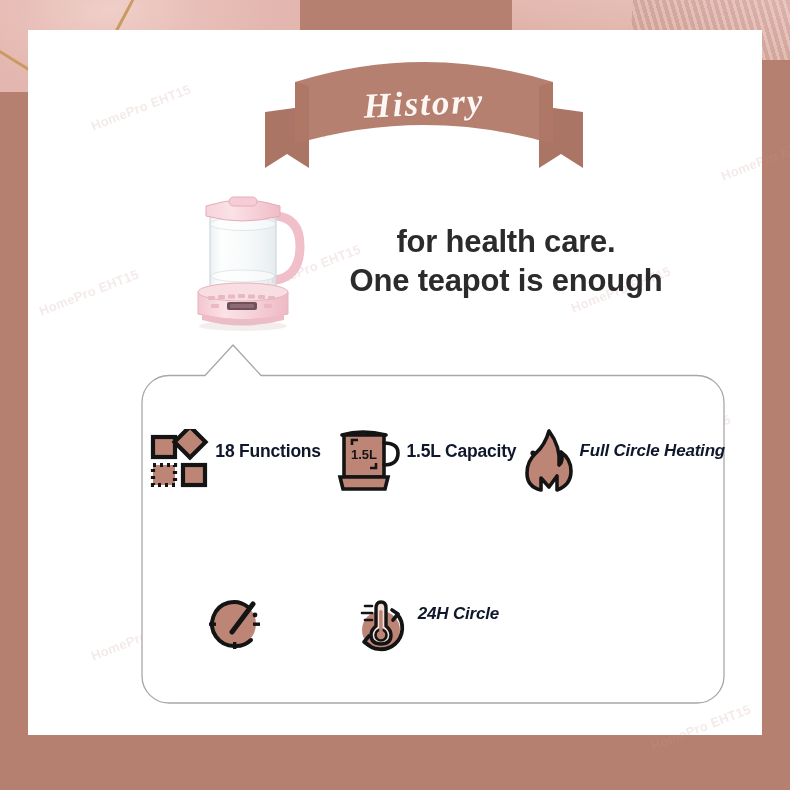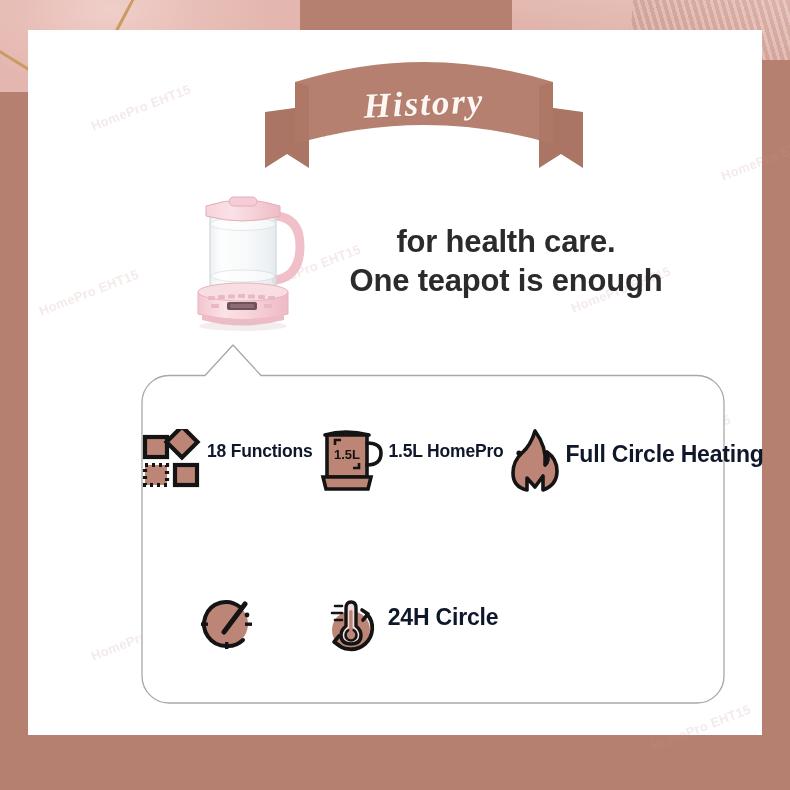--- a/index.html
+++ b/index.html
@@ -96,21 +96,21 @@
     grid-template-columns:repeat(3,1fr);
     grid-template-rows:repeat(2,1fr);
     align-items:center;
   }
   .feature { display:flex; flex-direction:row; align-items:flex-start; justify-content:center; }
   .feature .glyph { height:70px; display:flex; align-items:center; justify-content:center; }
   .feature .flabel {
     margin-top:16px; font-size:17.5px; font-weight:700; color:#0f172a;
     white-space:nowrap; letter-spacing:-.2px;
   }
-  .row2 .flabel { font-size:23px; }
+  .row2 .flabel { font-size:17px;font-style:italic; }
 </style>
 </head>
 <body>
 
 <div id="frame">
   <div id="deco-top-left">
     <div class="gold1"></div>
     <div class="gold2"></div>
   </div>
   <div id="deco-top-right"></div>
@@ -247,21 +247,21 @@
 
             <path d="M54 16 q14 0 14 10 q0 12 -14 12" fill="none" stroke="#141414" stroke-width="3.6" stroke-linecap="round"></path>
 
             <path d="M10 50 L58 50 L55 62 L13 62 Z" fill="#bd8575" stroke="#141414" stroke-width="3.6"></path>
 
             <path d="M22 18 l0 -5 l6 0" fill="none" stroke="#141414" stroke-width="2.6"></path>
             <path d="M46 36 l0 5 l-6 0" fill="none" stroke="#141414" stroke-width="2.6"></path>
             <text x="34" y="32" text-anchor="middle" font-family="Liberation Sans, sans-serif" font-size="13" font-weight="700" fill="#141414">1.5L</text>
           </svg>
         </div>
-        <div class="flabel">1.5L HomePro</div>
+        <div class="flabel">1.5L Capacity</div>
       </div>
 
       <div class="feature row2">
         <div class="glyph">
           <svg width="62" height="66" viewBox="0 0 62 66">
             <path d="M31 4 q-4 14 -13 22 q-9 8 -9 20 q0 14 14 17 l0 -12 l8 9 l8 -11 l0 14 q14 -5 14 -19
                      q0 -12 -10 -19 q3 9 -2 13 q2 -18 -10 -34 Z" fill="#bd8575" stroke="#141414" stroke-width="3.6" stroke-linejoin="round"></path>
             <circle cx="15" cy="26" r="2.6" fill="#141414"></circle>
           </svg>
         </div>

